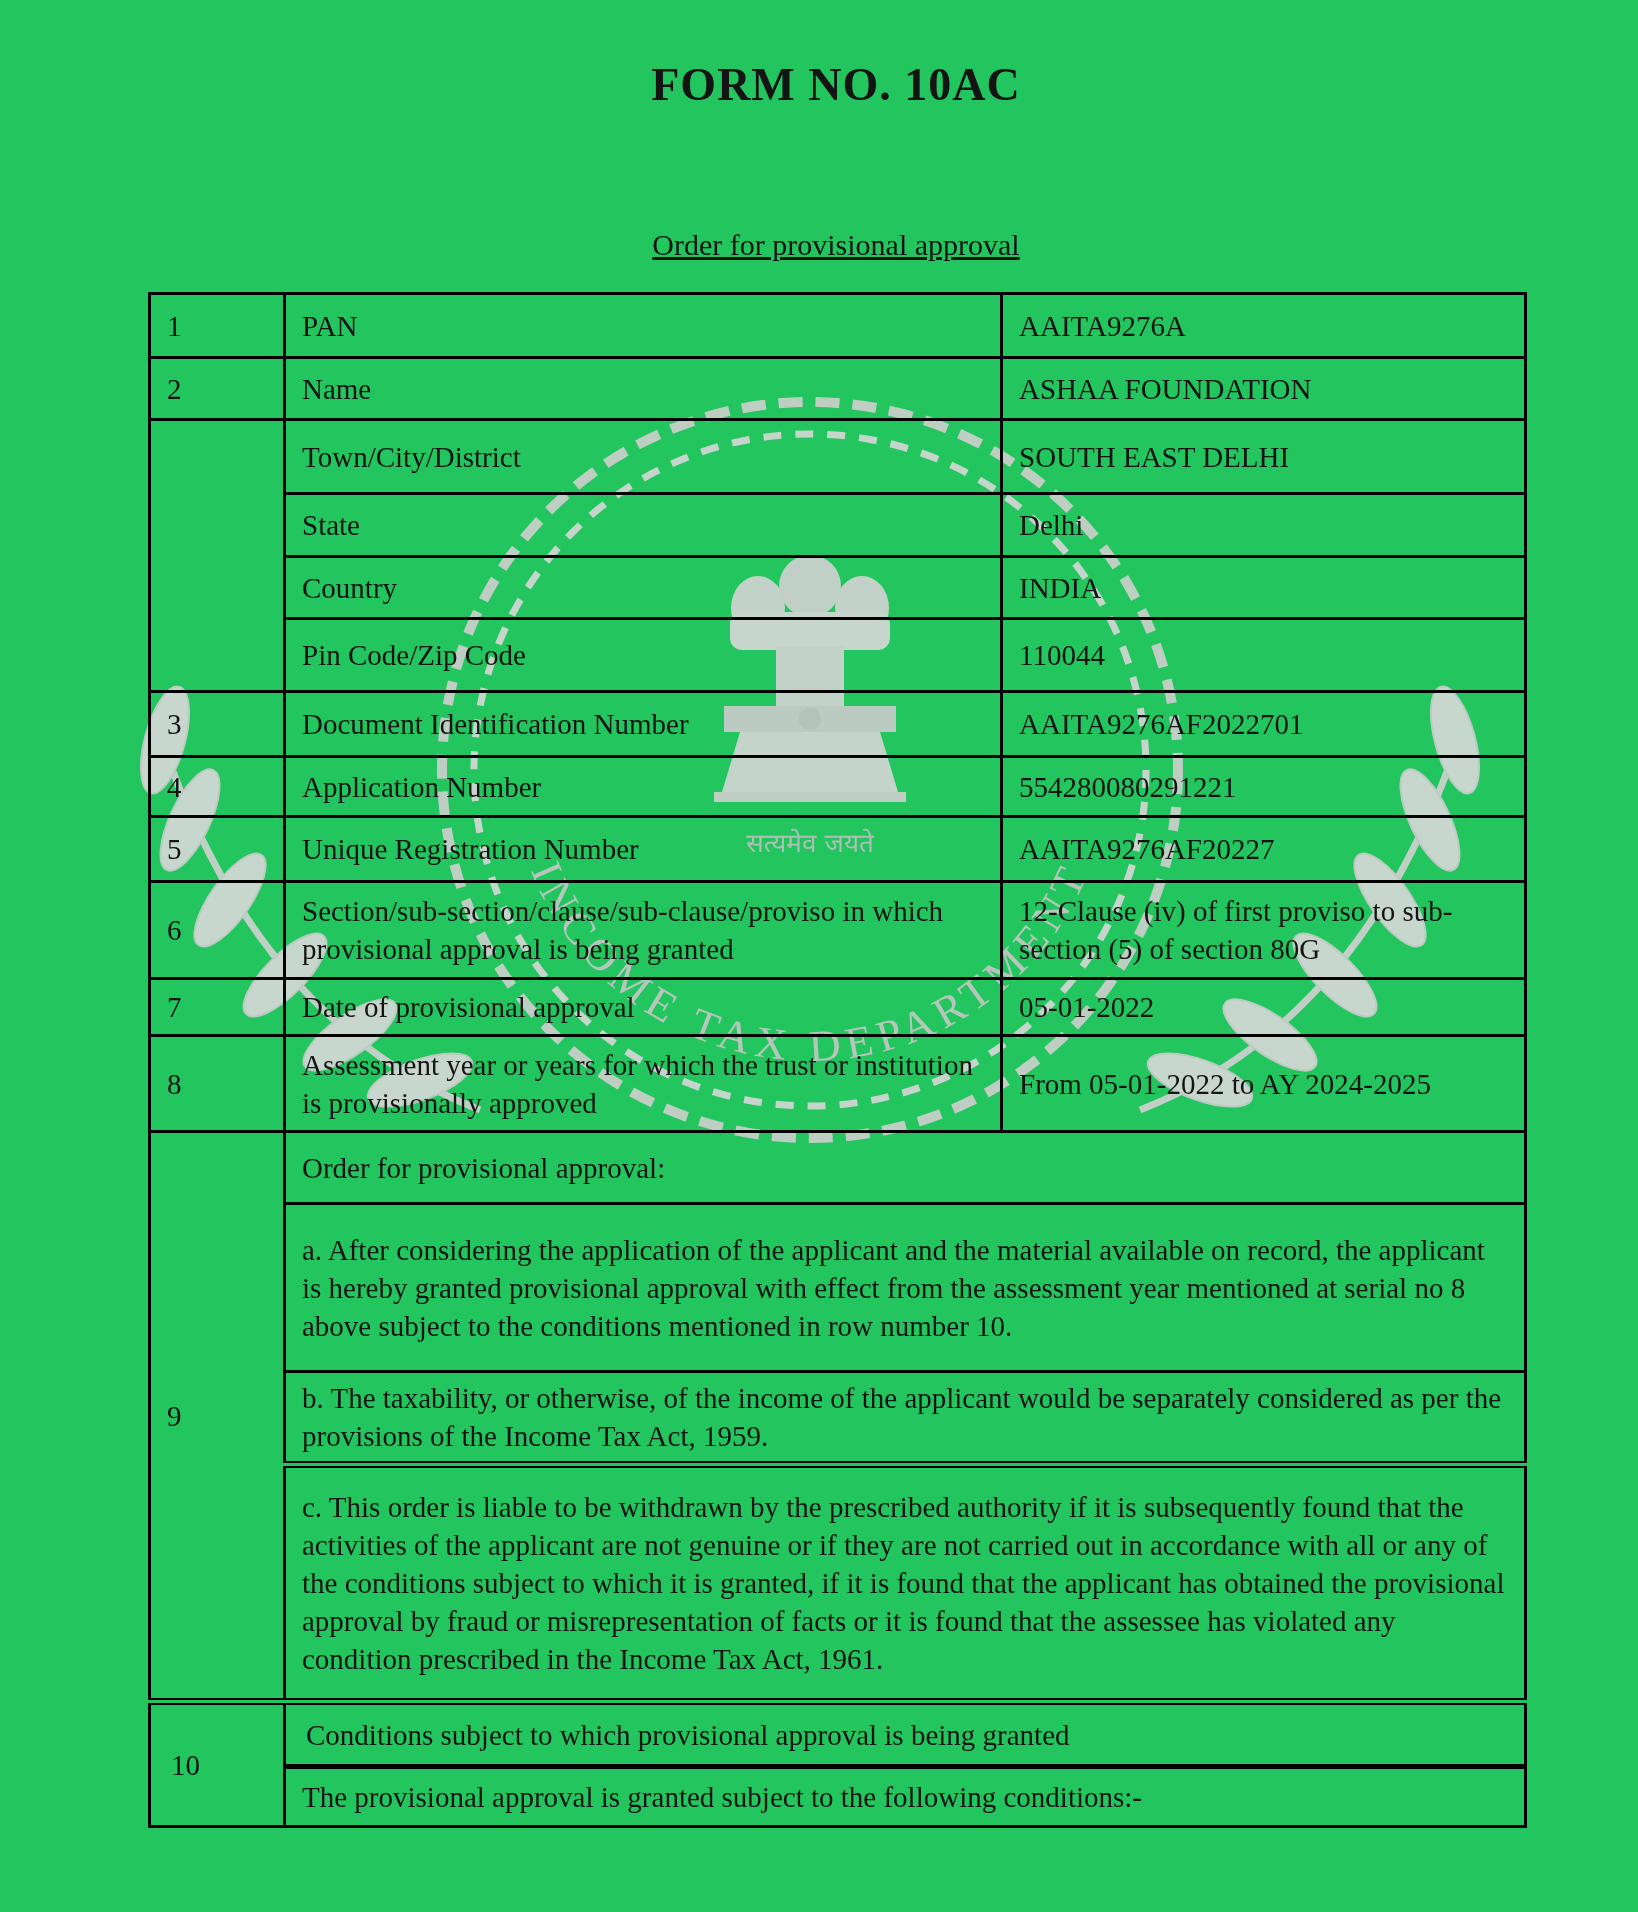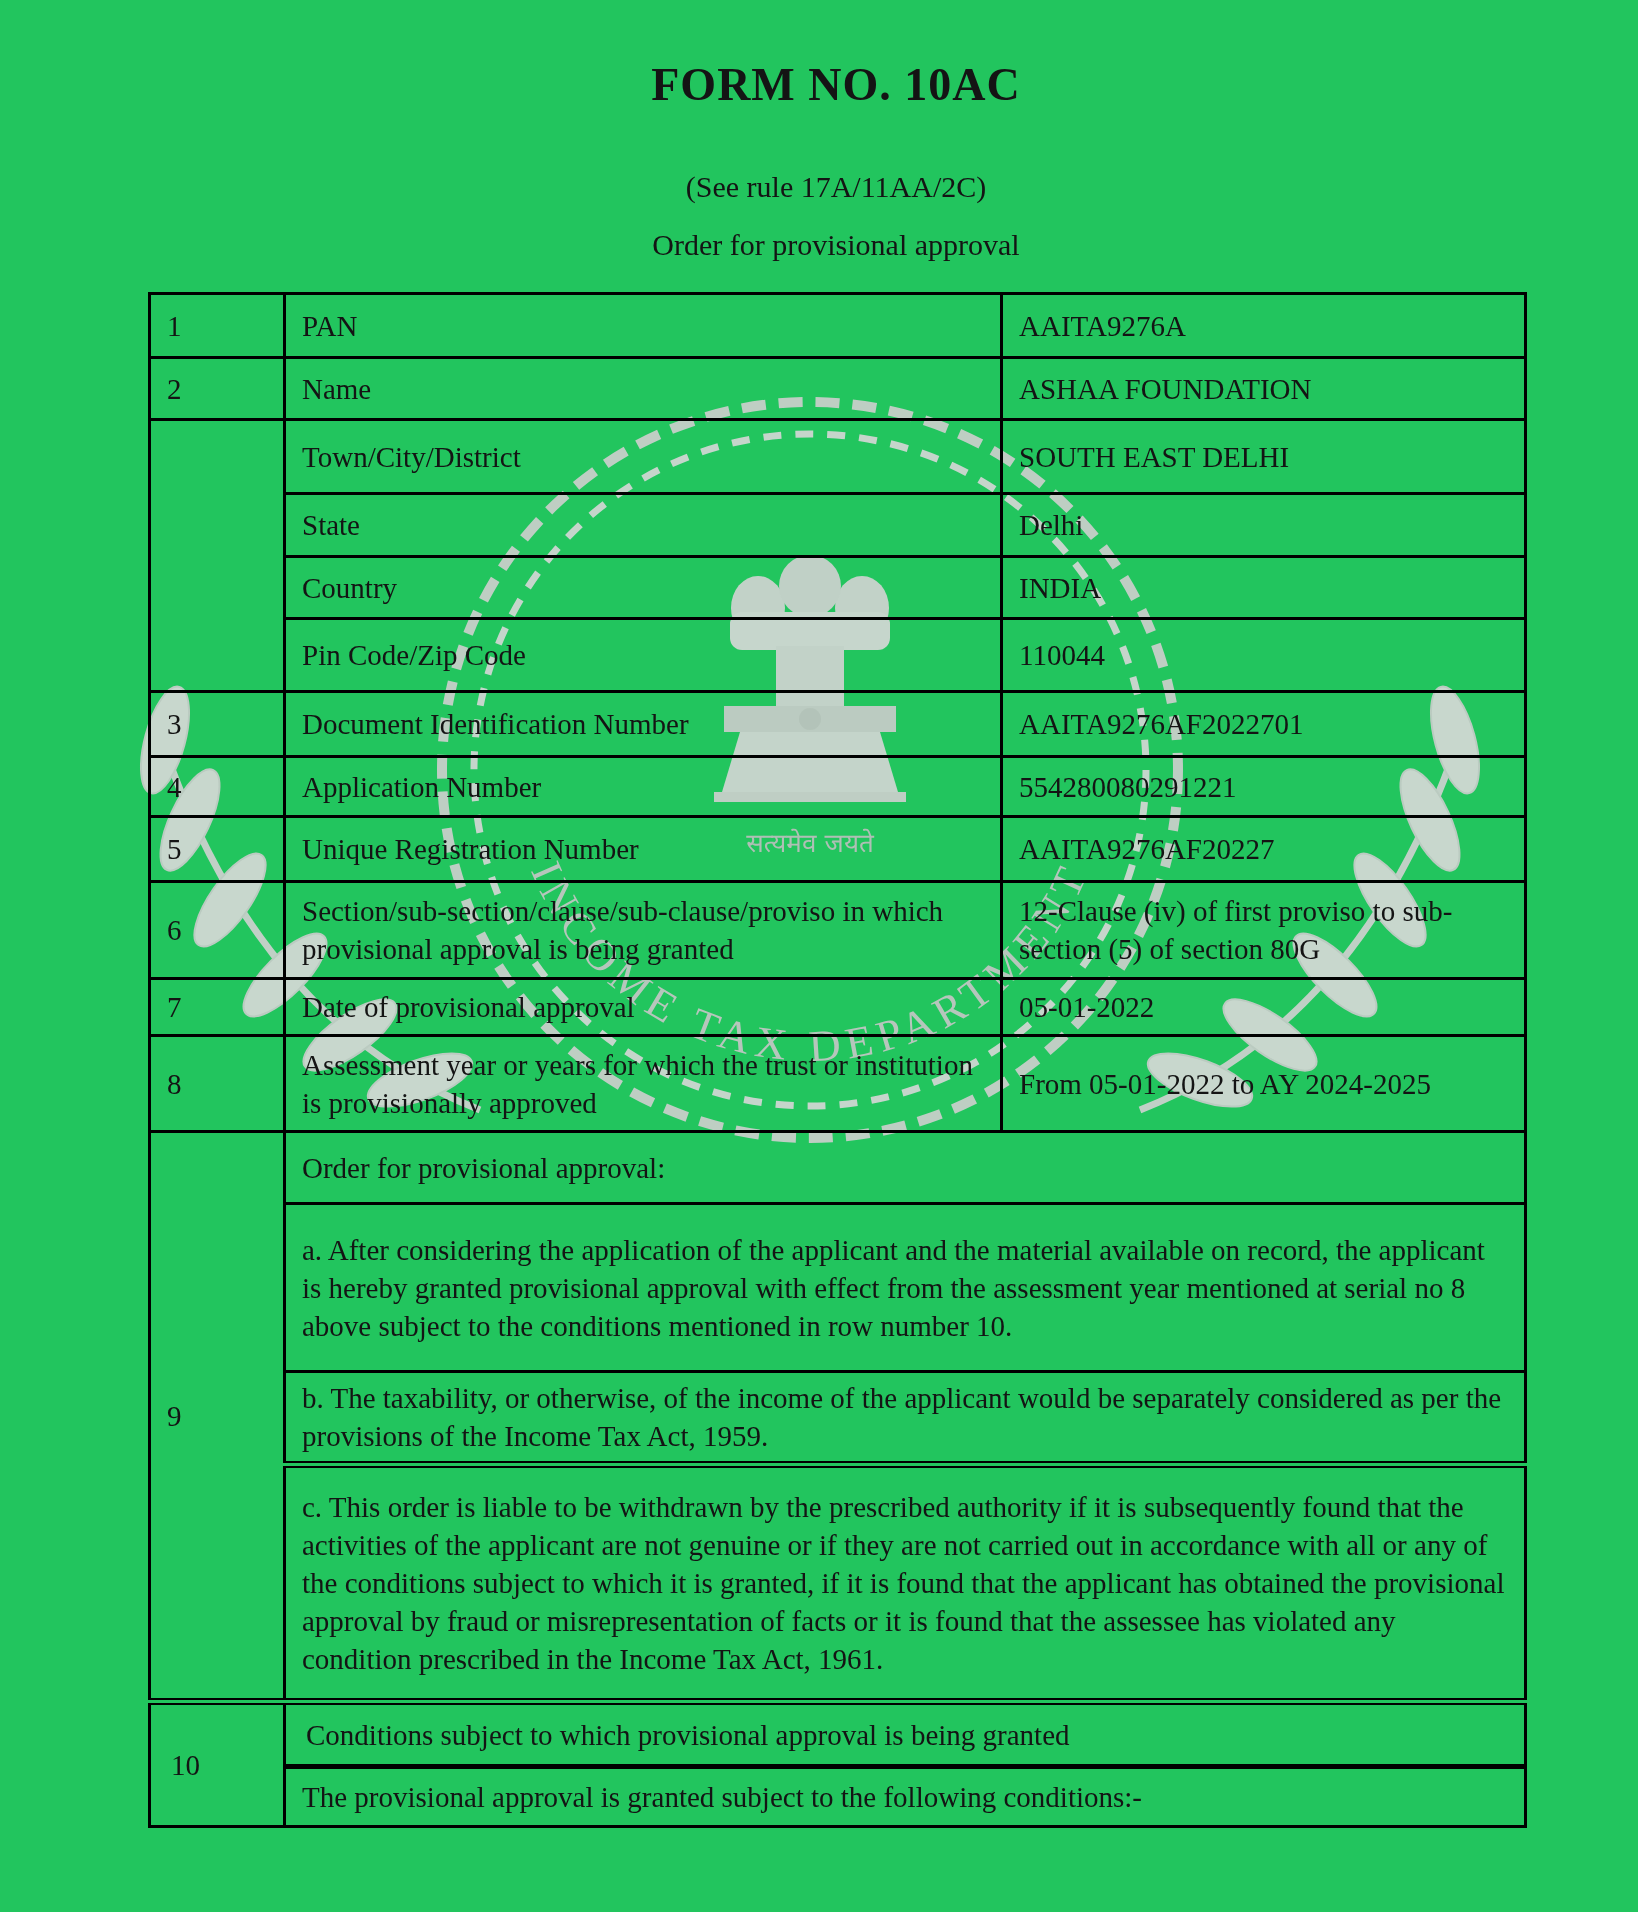--- a/index.html
+++ b/index.html
@@ -26,20 +26,21 @@
     position: absolute;
     left: 148px; top: 170px; width: 1376px;
     text-align: center;
     font-size: 30px;
   }
   .doc-order-heading {
     position: absolute;
     left: 148px; top: 228px; width: 1376px;
     text-align: center;
     font-size: 30px;
+    text-decoration: underline;
   }
 
   
   .watermark {
     position: absolute;
     left: 100px; top: 380px;
     width: 1440px; height: 840px;
     z-index: 0;
     opacity: 0.9;
   }
@@ -86,21 +87,20 @@
   tr.row-9c > td { border-top: 7px double #000000; }
   tr.row-10-head > td { border-top: 7px double #000000; padding-left: 20px; }
   tr.row-10-head > td.hdr { border-bottom: 5px solid #000000; }
 </style>
 </head>
 <body>
 
 <div id="page">
 
   <div class="doc-title">FORM NO. 10AC</div>
-  <div class="doc-subtitle">(See rule 17A/11AA/2C)</div>
   <div class="doc-order-heading">Order for provisional approval</div>
 
   <svg class="watermark" viewBox="0 0 1440 840" aria-hidden="true">
 
     <circle cx="710" cy="390" r="368" fill="none" stroke="#cfcfcf" stroke-width="10" stroke-dasharray="24 13"></circle>
     <circle cx="710" cy="390" r="336" fill="none" stroke="#d7d7d7" stroke-width="7" stroke-dasharray="18 14"></circle>
 
     <g fill="#dadada" stroke="#cccccc" stroke-width="2">
       <path d="M 380 730 Q 150 640 55 340" fill="none" stroke="#d2d2d2" stroke-width="7"></path>
       <ellipse cx="320" cy="700" rx="55" ry="20" transform="rotate(-20 320 700)"></ellipse>

